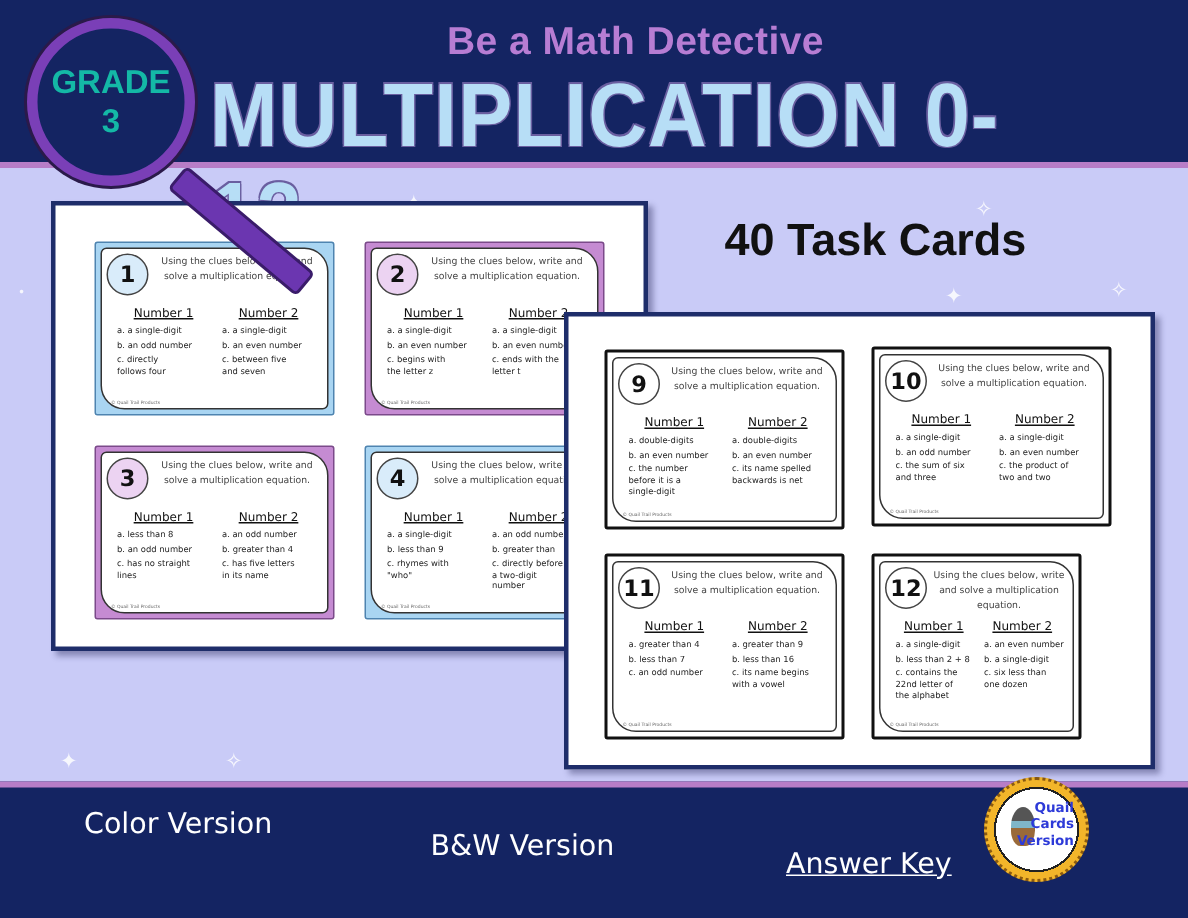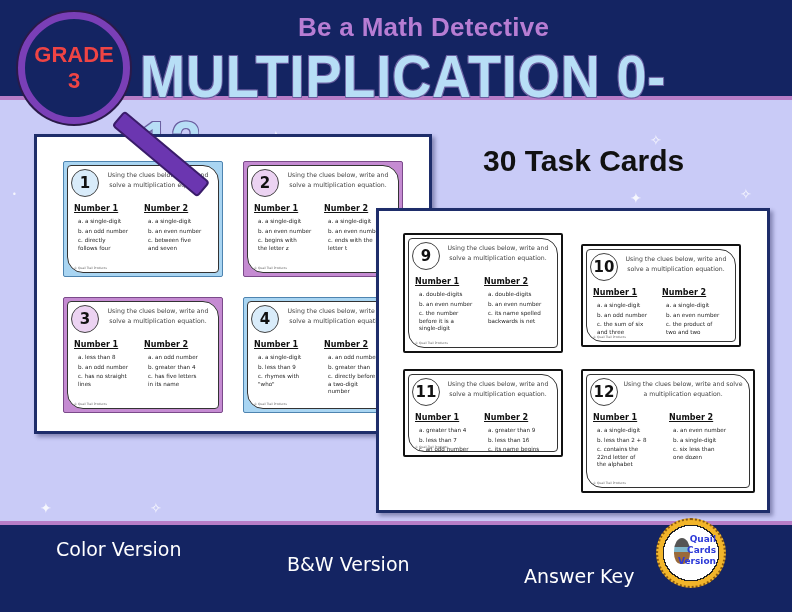--- a/index.html
+++ b/index.html
@@ -3,21 +3,21 @@
 <meta charset="utf-8">
 <style>
   * { box-sizing: border-box; margin: 0; padding: 0; }
   html, body { width: 792px; height: 612px; overflow: hidden; }
   body {
     position: relative;
     background: #c9cbf7;
     font-family: "DejaVu Sans", sans-serif;
   }
   .header {
-    position: absolute; left: 0; top: 0; width: 792px; height: 100px;
+    position: absolute; left: 0; top: 0; width: 792px; height: 112px;
     background: #142462;
     border-bottom: 4px solid #b77dc7;
   }
   .subtitle {
     position: absolute; left: 298px; top: 12px;
     font-family: "Liberation Sans", sans-serif;
     font-weight: bold; font-size: 26px; color: #b77dd3;
     letter-spacing: 0.3px;
   }
   .title {
@@ -31,21 +31,21 @@
     text-shadow: 1px 1px 0 #6a5fa0, -1px -1px 0 #6a5fa0, 1px -1px 0 #6a5fa0, -1px 1px 0 #6a5fa0;
   }
   .magnifier {
     position: absolute; left: 18px; top: 12px; width: 112px; height: 112px;
     border-radius: 50%;
     background: #142462;
     border: 7px solid #7a3fb7;
     box-shadow: 0 0 0 2px #2a1a4a;
     z-index: 5;
     display: flex; flex-direction: column; align-items: center; justify-content: center;
-    color: #ef4444; font-family: "Liberation Sans", sans-serif; font-weight: bold;
+    color: #14b8a6; font-family: "Liberation Sans", sans-serif; font-weight: bold;
   }
   .magnifier .g1 { font-size: 22px; line-height: 26px; }
   .magnifier .g2 { font-size: 22px; line-height: 26px; }
   .handle {
     position: absolute; left: 118px; top: 108px; width: 112px; height: 20px;
     background: #6b36b0; border: 2px solid #3a1c6a; border-radius: 4px;
     transform: rotate(40deg); transform-origin: left center;
     z-index: 4;
   }
   .sparkle { position: absolute; color: #fff; opacity: 0.85; font-size: 14px; }
@@ -80,22 +80,22 @@
   .blue .badge { background: #d9ecfa; }
   .purple .badge { background: #ecd3f2; }
   .bw .badge { background: #fff; }
   .instr {
     position: absolute; left: 34px; right: 4px; top: 4px;
     font-size: 6.2px; line-height: 10px; color: #444; text-align: center;
   }
   .cols { position: absolute; left: 6px; right: 4px; top: 38px; display: flex; }
   .col { flex: 1; }
   .col-h {
-    font-size: 8px; text-decoration: underline; text-align: left;
-    color: #111; margin-bottom: 5px; font-weight: 700;
+    font-size: 8px; text-decoration: underline; text-align: center;
+    color: #111; margin-bottom: 5px; font-weight: 400;
   }
   .clue { font-size: 5.6px; line-height: 7.2px; color: #222; margin-bottom: 2.5px; padding-left: 4px; white-space: pre-line; }
   .copy { position: absolute; left: 6px; bottom: 2px; font-size: 3px; color: #666; }
 
   .task-label {
     position: absolute; left: 483px; top: 144px;
     font-family: "Liberation Sans", sans-serif; font-weight: bold;
     font-size: 30px; color: #111;
   }
   .footer {
@@ -138,21 +138,21 @@
 </div>
 
 <span class="sparkle" style="left:270px;top:128px;">✦</span>
 <span class="sparkle" style="left:650px;top:132px;">✧</span>
 <span class="sparkle" style="left:630px;top:190px;">✦</span>
 <span class="sparkle" style="left:740px;top:186px;">✧</span>
 <span class="sparkle" style="left:40px;top:500px;">✦</span>
 <span class="sparkle" style="left:150px;top:500px;">✧</span>
 <span class="sparkle" style="left:12px;top:190px;font-size:8px;">•</span>
 
-<div class="task-label">30 Task Cards</div>
+<div class="task-label">40 Task Cards</div>
 
 <div class="sheet sheet-color">
   <div class="card blue" style="left:26px;top:24px;width:160px;height:116px;">
     <div class="card-inner">
       <div class="badge">1</div>
       <div class="instr">Using the clues below, write and solve a multiplication equation.</div>
       <div class="cols">
         <div class="col">
           <div class="col-h">Number 1</div>
           <div class="clue">a. a single-digit</div>
@@ -261,21 +261,21 @@
           <div class="col-h">Number 2</div>
           <div class="clue">a. double-digits</div>
           <div class="clue">b. an even number</div>
           <div class="clue">c. its name spelled
  backwards is net</div>
         </div>
       </div>
       <div class="copy">© Quail Trail Products</div>
     </div>
   </div>
-  <div class="card bw" style="left:202px;top:33px;width:160px;height:103px;">
+  <div class="card bw" style="left:202px;top:20px;width:160px;height:120px;">
     <div class="card-inner">
       <div class="badge">10</div>
       <div class="instr">Using the clues below, write and solve a multiplication equation.</div>
       <div class="cols">
         <div class="col">
           <div class="col-h">Number 1</div>
           <div class="clue">a. a single-digit</div>
           <div class="clue">b. an odd number</div>
           <div class="clue">c. the sum of six
  and three</div>
@@ -284,21 +284,21 @@
           <div class="col-h">Number 2</div>
           <div class="clue">a. a single-digit</div>
           <div class="clue">b. an even number</div>
           <div class="clue">c. the product of
  two and two</div>
         </div>
       </div>
       <div class="copy">© Quail Trail Products</div>
     </div>
   </div>
-  <div class="card bw" style="left:24px;top:158px;width:160px;height:88px;">
+  <div class="card bw" style="left:24px;top:158px;width:160px;height:124px;">
     <div class="card-inner">
       <div class="badge">11</div>
       <div class="instr">Using the clues below, write and solve a multiplication equation.</div>
       <div class="cols">
         <div class="col">
           <div class="col-h">Number 1</div>
           <div class="clue">a. greater than 4</div>
           <div class="clue">b. less than 7</div>
           <div class="clue">c. an odd number</div>
         </div>
@@ -306,21 +306,21 @@
           <div class="col-h">Number 2</div>
           <div class="clue">a. greater than 9</div>
           <div class="clue">b. less than 16</div>
           <div class="clue">c. its name begins
  with a vowel</div>
         </div>
       </div>
       <div class="copy">© Quail Trail Products</div>
     </div>
   </div>
-  <div class="card bw" style="left:202px;top:158px;width:174px;height:124px;">
+  <div class="card bw" style="left:202px;top:158px;width:140px;height:124px;">
     <div class="card-inner">
       <div class="badge">12</div>
       <div class="instr">Using the clues below, write and solve a multiplication equation.</div>
       <div class="cols">
         <div class="col">
           <div class="col-h">Number 1</div>
           <div class="clue">a. a single-digit</div>
           <div class="clue">b. less than 2 + 8</div>
           <div class="clue">c. contains the
  22nd letter of
@@ -335,21 +335,21 @@
         </div>
       </div>
       <div class="copy">© Quail Trail Products</div>
     </div>
   </div>
 </div>
 
 <div class="footer"></div>
 <div class="flabel" style="left:56px;top:538px;text-align:center;">Color Version</div>
 <div class="flabel" style="left:287px;top:553px;text-align:center;">B&amp;W Version</div>
-<div class="flabel" style="left:524px;top:565px;">Answer Key</div>
+<div class="flabel" style="left:524px;top:565px;text-decoration:underline;">Answer Key</div>
 
 <div class="logo">
   <div class="logo-quail"></div>
   <div class="logo-text">
     <div>Quail</div>
     <div>Cards</div>
     <div>Version</div>
   </div>
 </div>
 

